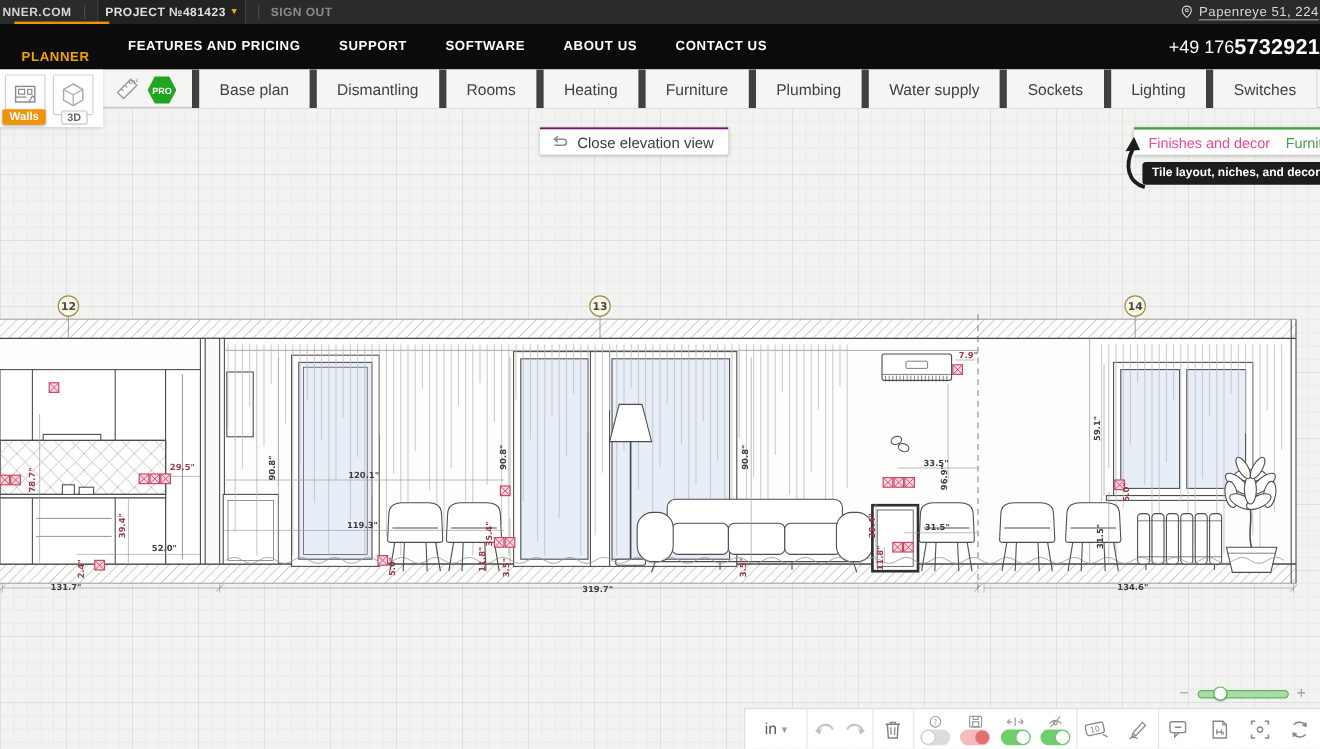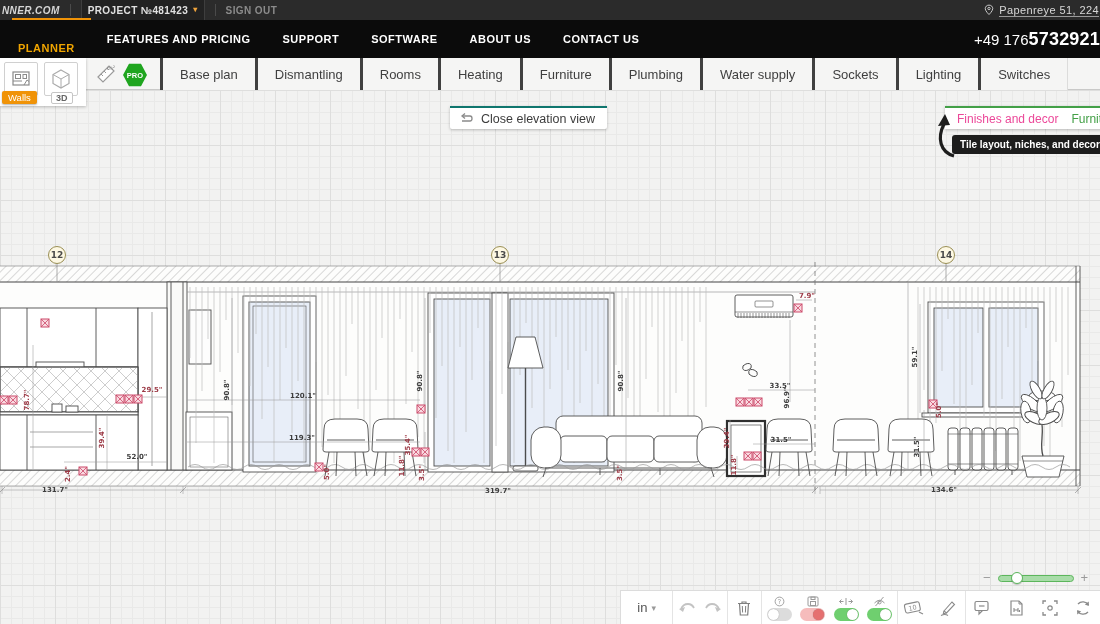--- a/index.html
+++ b/index.html
@@ -1,61 +1,61 @@
 <!DOCTYPE html>
 <html><head>
 <meta charset="utf-8">
 <style>
   * { margin:0; padding:0; box-sizing:border-box; }
   html,body { width:1100px; height:624px; overflow:hidden; font-family:"Liberation Sans",sans-serif; }
   #app { position:relative; width:1100px; height:624px; background:#f2f2f1; overflow:hidden; }
 
   
   .topbar { position:absolute; left:0; top:0; width:1100px; height:20px; background:#2b2b2b; display:flex; align-items:center; color:#c9c9c9; font-size:10px; font-weight:bold; letter-spacing:.4px; }
-  .topbar .logo { margin-left:2px; color:#d6d6d6;font-style:italic; }
+  .topbar .logo { margin-left:2px; color:#d6d6d6; }
   .tb-sep { width:1px; height:12px; background:#4a4a4a; margin:0 10px; }
   .proj-chip { display:flex; align-items:flex-start; gap:5px; color:#e0e0e0; padding:20px 6px; border:1px solid #3e3e3e; border-radius:2px; background:#222; cursor:pointer; }
   .caret { font-size:8px; color:#f0a43c; }
   .signout { color:#8b8b8b; cursor:pointer; }
   .addr { position:absolute; right:0; top:0; height:20px; display:flex; align-items:center; gap:4px; color:#d8d8d8; font-weight:normal; font-size:11px; padding-right:1px; }
   .addr .addr-text { border-bottom:1px solid #9a9a9a; white-space:nowrap; }
   .logo-underline { position:absolute; left:12px; top:18px; width:79px; height:2px; background:#f09307; }
 
   .navbar { position:absolute; left:0; top:20px; width:1100px; height:38px; background:#0b0b0b; display:flex; align-items:center; }
   .nav-item { color:#ffffff; font-size:11px; font-weight:bold; letter-spacing:.5px; margin-left:32px; cursor:pointer; white-space:nowrap; }
   .nav-item.active { color:#f0a500;margin-top:18px; }
   .nav-item:first-child { margin-left:18px; }
   .phone { position:absolute; right:0; top:20px; height:38px; display:flex; align-items:center; color:#fff; font-size:15px; white-space:nowrap; overflow:hidden; }
   .phone b { font-size:18px; letter-spacing:.2px; }
 
   
   .toolbar { position:absolute; left:0; top:58px; width:1100px; height:32px; background:#f5f5f4; border-bottom:1px solid #c9c9c8; display:flex; }
   .tool-icons { position:absolute; left:0; top:58px; width:86px; height:48px; background:#ffffff; box-shadow:0 1px 3px rgba(0,0,0,.25); z-index:5; }
   .tool-btn { position:absolute; top:4px; width:34px; height:34px; background:#fff; border:1px solid #d0d0d0; border-radius:2px; display:flex; align-items:center; justify-content:center; cursor:pointer; }
-  .chip-walls { position:absolute; left:2px; top:33px; background:#f09307; color:#fff; font-size:9.5px; font-weight:normal; padding:1px 6px; border-radius:2px; box-shadow:0 1px 2px rgba(0,0,0,.3); }
+  .chip-walls { position:absolute; left:2px; top:33px; background:#f09307; color:#fff; font-size:9.5px; font-weight:bold; padding:1px 6px; border-radius:2px; box-shadow:0 1px 2px rgba(0,0,0,.3); }
   .chip-3d { position:absolute; left:51px; top:34px; background:#fff; color:#666; font-size:9px; font-weight:bold; padding:0 4px; border:1px solid #c5c5c5; border-radius:2px; }
   .mini-tool { position:absolute; top:62px; width:26px; height:26px; display:flex; align-items:center; justify-content:center; cursor:pointer; }
   .pro-badge { position:absolute; left:123px; top:63px; width:24px; height:24px; background:#1fa51f; clip-path:polygon(25% 3%,75% 3%,100% 50%,75% 97%,25% 97%,0 50%); color:#fff; font-size:7.5px; font-weight:bold; display:flex; align-items:center; justify-content:center; }
   .tabs { position:absolute; left:160px; top:58px; height:32px; display:flex; }
-  .tab { height:32px; display:flex; align-items:center; justify-content:center; padding:0 17px; font-size:13px; color:#3f3f3f; border-left:3px solid #404040; cursor:pointer; white-space:nowrap; background:#f5f5f4; }
+  .tab { height:32px; display:flex; align-items:center; justify-content:center; padding:0 17px; font-size:13px; color:#3f3f3f; border-left:6px solid #404040; cursor:pointer; white-space:nowrap; background:#f5f5f4; }
   .tab:last-child { border-right:1px solid #dcdcdb; }
 
   
   .canvas { position:absolute; left:0; top:90px; width:1100px; height:534px;
     background-color:#f2f2f1;
     background-image:
       linear-gradient(#dededd 1px,transparent 1px),
       linear-gradient(90deg,#dededd 1px,transparent 1px),
       linear-gradient(#e9e9e8 1px,transparent 1px),
       linear-gradient(90deg,#e9e9e8 1px,transparent 1px);
     background-size:55px 55px,55px 55px,11px 11px,11px 11px; }
   #drawing { position:absolute; left:0; top:0; width:1100px; height:624px; pointer-events:none; }
 
   
-  .close-elev { position:absolute; left:450px; top:106px; height:23px; background:#fff; border-top:2px solid #0f766e; border-radius:0 0 2px 2px; box-shadow:0 1px 3px rgba(0,0,0,.25); display:flex; align-items:center; gap:7px; padding:0 12px 0 9px; font-size:12.5px; color:#3c3c3c; cursor:pointer; z-index:6; }
+  .close-elev { position:absolute; left:450px; top:106px; height:23px; background:#fff; border-top:2px solid #701a75; border-radius:0 0 2px 2px; box-shadow:0 1px 3px rgba(0,0,0,.25); display:flex; align-items:center; gap:7px; padding:0 12px 0 9px; font-size:12.5px; color:#3c3c3c; cursor:pointer; z-index:6; }
   .fin-tabs { position:absolute; left:945px; top:106px; width:170px; height:23px; background:#fff; border-top:2px solid #43a047; box-shadow:0 1px 3px rgba(0,0,0,.25); display:flex; align-items:center; gap:13px; padding:0 12px; font-size:12px; z-index:6; white-space:nowrap; }
   .fin-tab { color:#ec4899; cursor:pointer; }
   .fin-tab.green { color:#43a047; }
   .tooltip { position:absolute; left:952px; top:135px; background:#1d1d1d; color:#fff; font-size:10px; font-weight:bold; padding:4px 8px; border-radius:3px; z-index:6; white-space:nowrap; }
   .tip-arrow { position:absolute; left:932px; top:112px; z-index:6; }
 
   
   .zoomctl { position:absolute; left:983px; top:570px; width:117px; height:16px; display:flex; align-items:center; gap:7px; z-index:7; }
   .zoomctl .sign { color:#9a9a9a; font-size:13px; line-height:10px; }
   .z-track { position:relative; width:76px; height:7px; background:#a8dca8; border:1px solid #5cb65c; border-radius:4px; cursor:pointer; }

